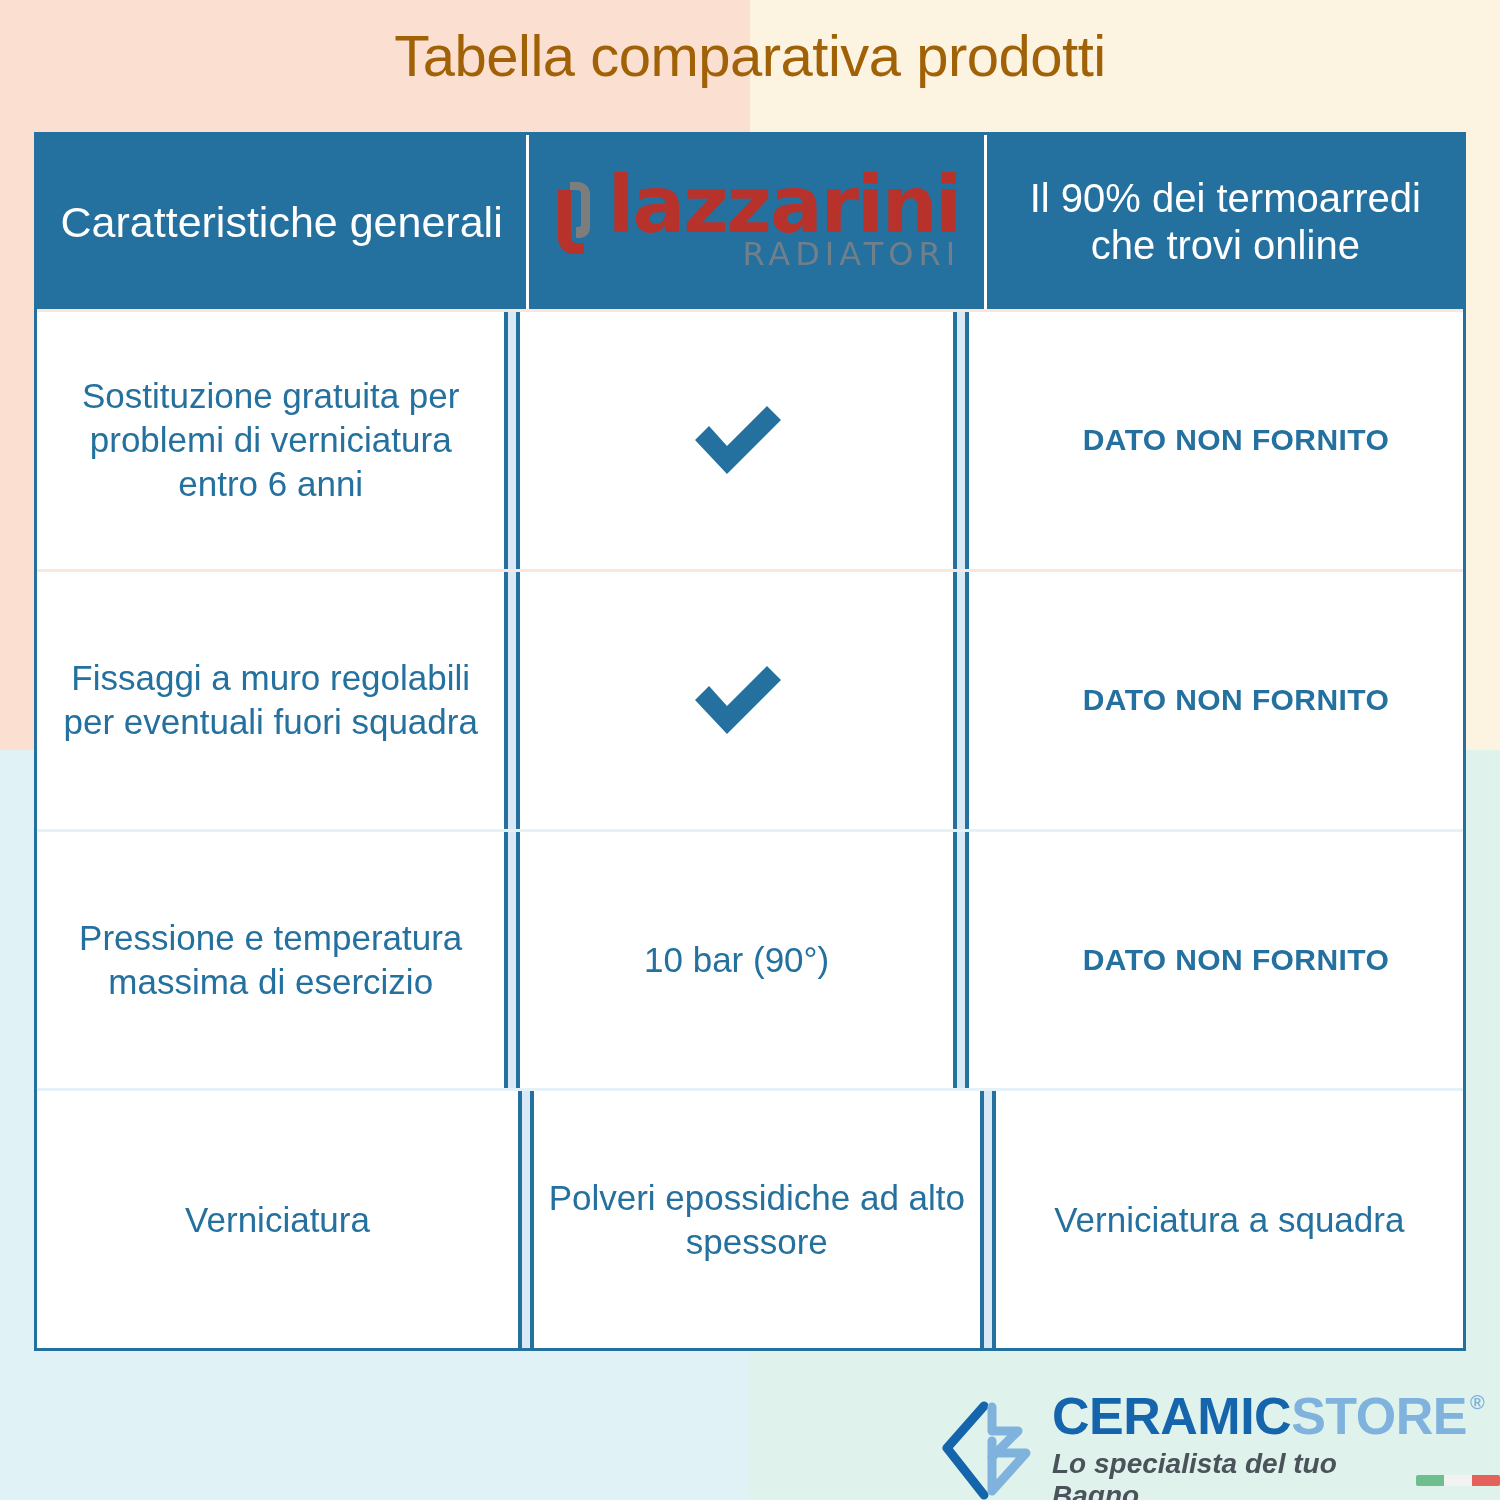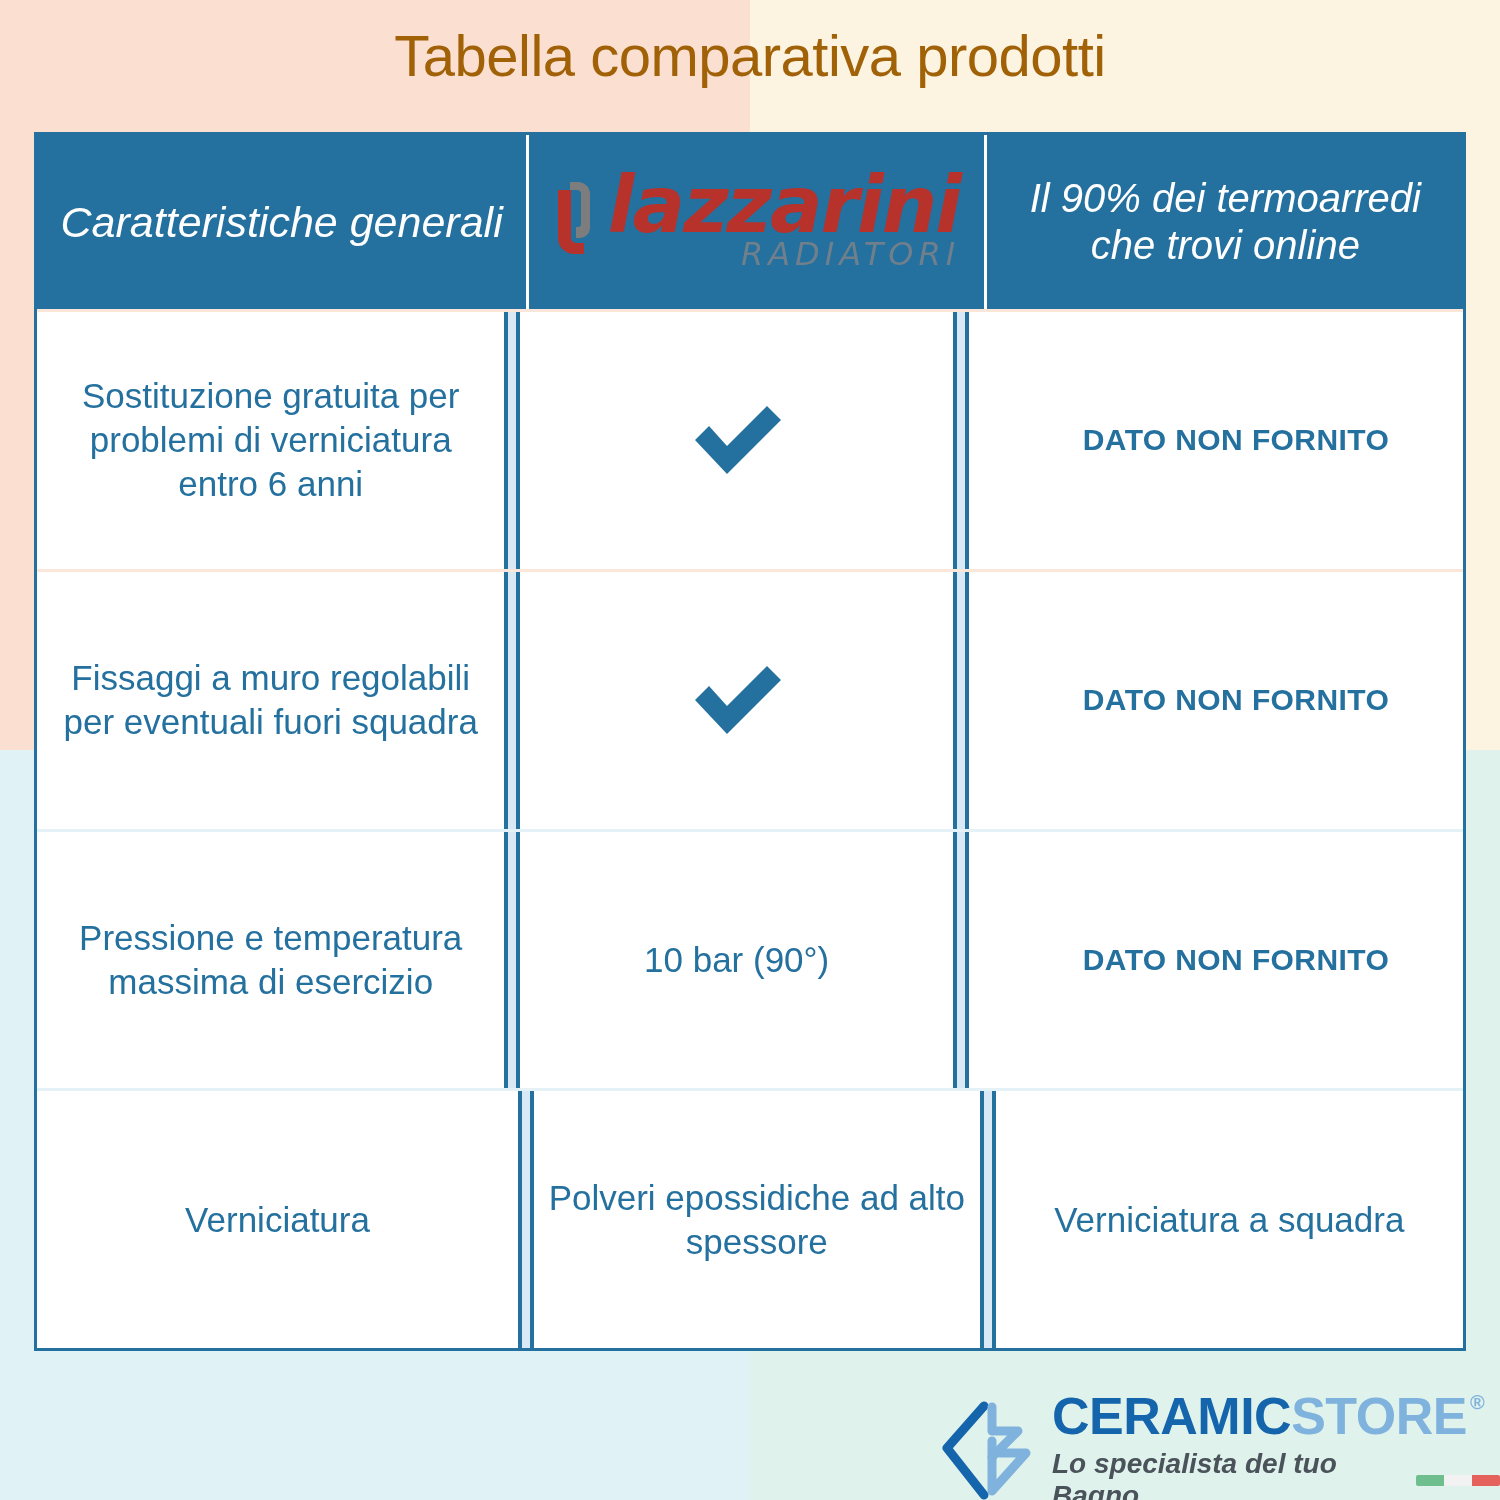--- a/index.html
+++ b/index.html
@@ -57,21 +57,21 @@
   .c3{width:478px;}
 
   
   .vsep{width:16px;box-sizing:border-box;align-self:stretch;
         border-left:4px solid #24709e;border-right:4px solid #24709e;
         background:#d9e9f5;}
 
   
   #headrow{height:174px;background:#24709e;flex:0 0 174px;}
   #headrow .vsep{background:#24709e;border-left:3px solid #ffffff;border-right:0;width:4px;}
-  #headrow .cell{color:#ffffff;font-size:43px;font-weight:400;line-height:1.18;font-style:italic;}
+  #headrow .cell{color:#ffffff;font-size:43px;font-weight:400;line-height:1.18;}
   #headrow .c3{font-size:40px;}
 
   
   .brow{flex:1 1 0;border-top:3px solid #fbe6da;}
   .brow.sep-blue{border-top:3px solid #e4f2f7;}
   .brow:first-of-type{border-top:0;}
 
   .feat{color:#24709e;font-size:35px;line-height:1.26;font-weight:400;}
   .val {color:#24709e;font-size:35px;line-height:1.26;font-weight:400;}
   .val.bold{font-weight:bold;font-size:30px;letter-spacing:0.4px;margin-left:40px;}

